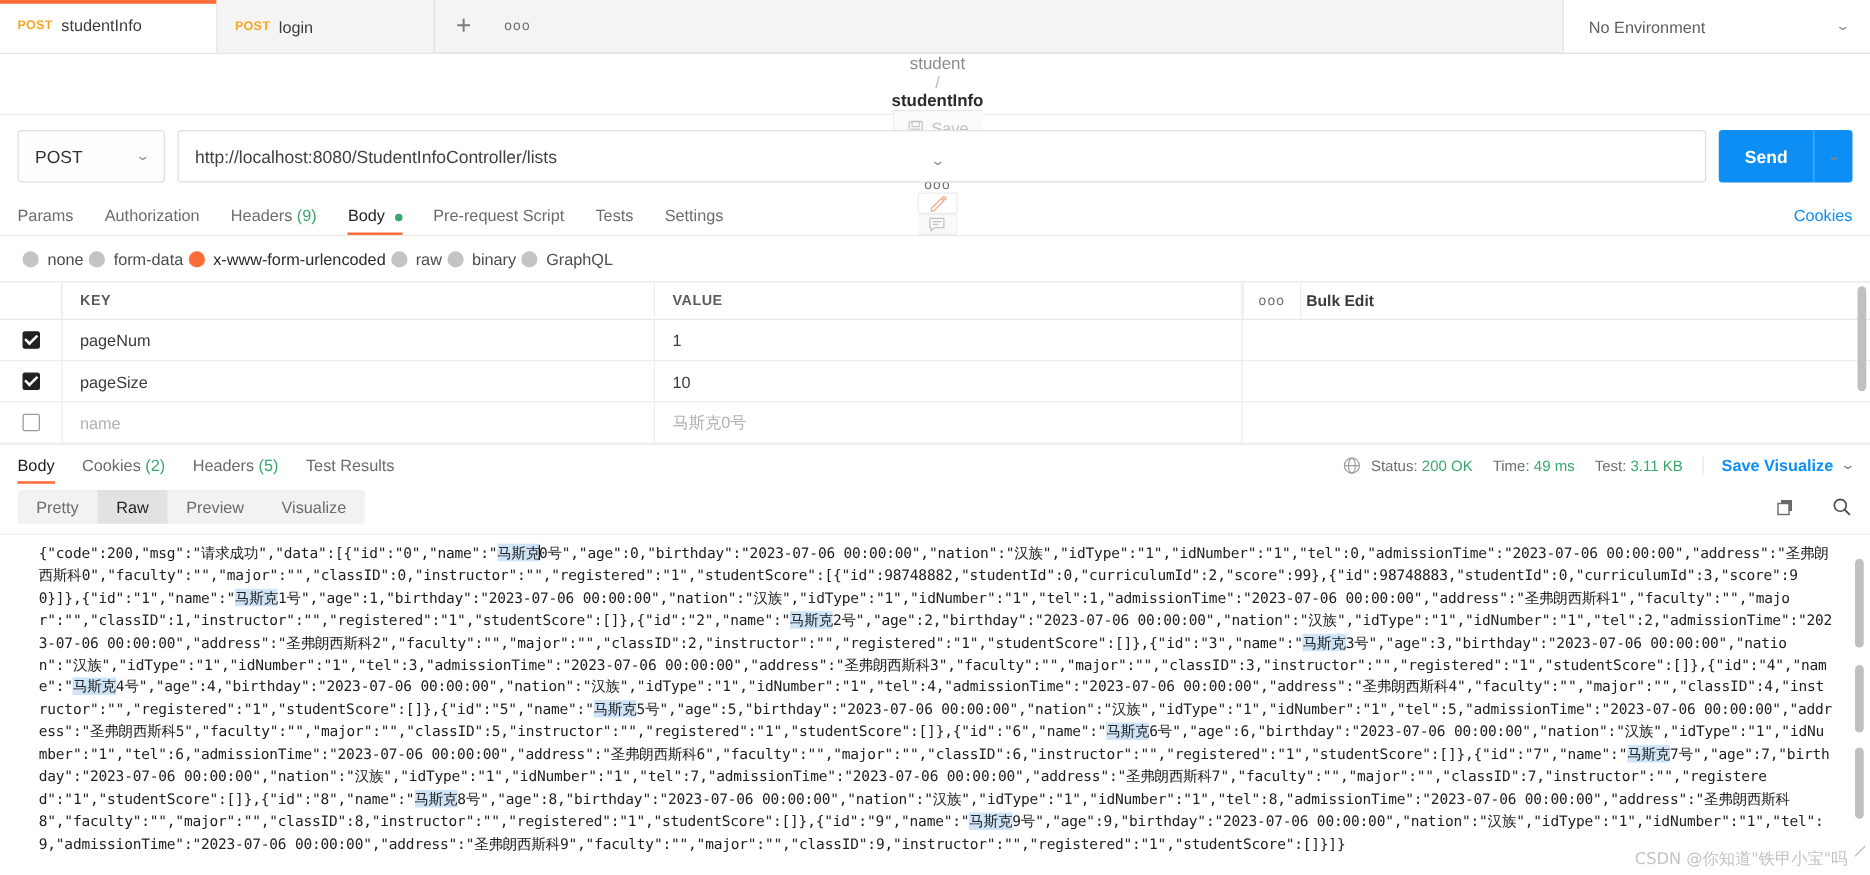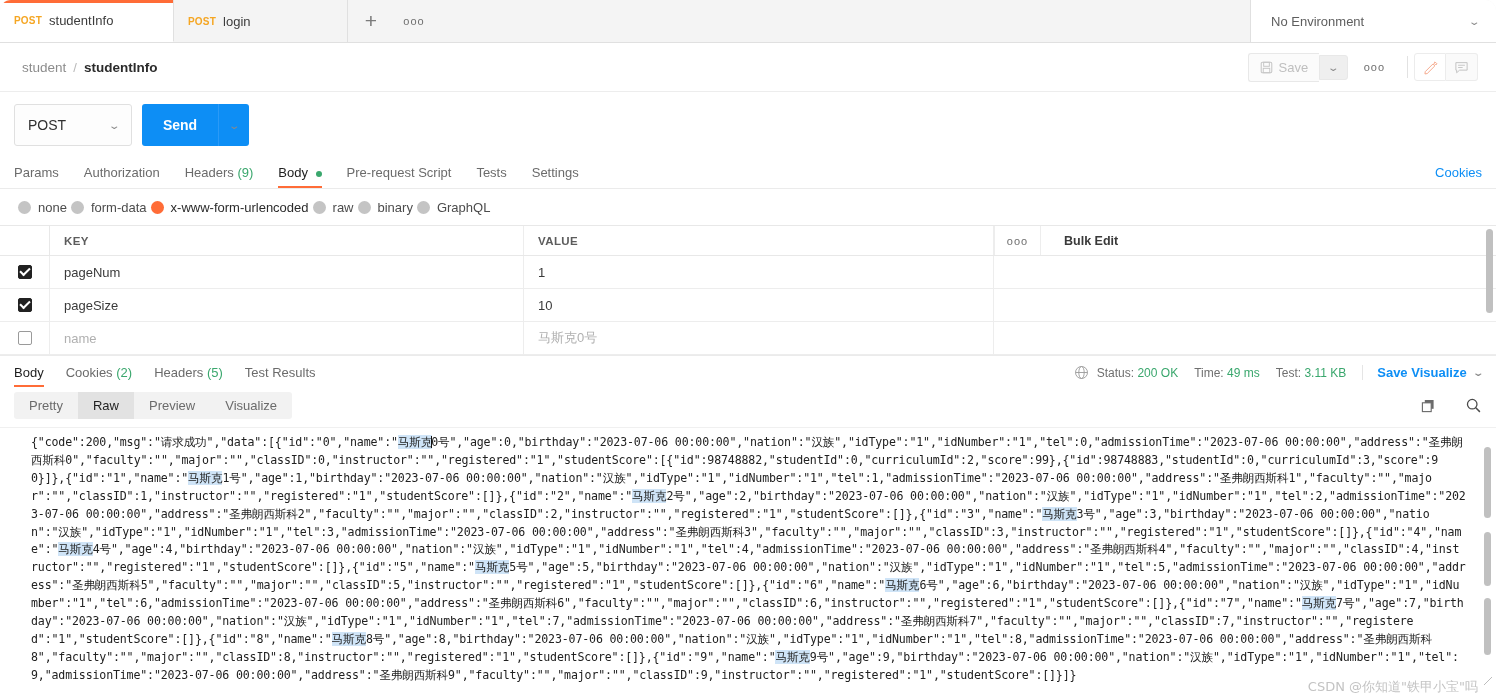--- a/index.html
+++ b/index.html
@@ -5,21 +5,21 @@
   * { box-sizing: border-box; }
   html, body {
     margin: 0; padding: 0;
     width: 1496px; height: 700px;
     overflow: hidden;
     background: #ffffff;
     font-family: "Liberation Sans", "DejaVu Sans", sans-serif;
     font-size: 13px;
     color: #2b2b2b;
   }
-  #app { width: 1496px; height: 700px; position: relative; overflow: hidden; border-radius: 11px; }
+  #app { width: 1496px; height: 700px; position: relative; overflow: hidden; }
 
   
   .tabstrip {
     height: 43px;
     display: flex;
     align-items: stretch;
     background: #f4f4f4;
     border-bottom: 1px solid #e0e0e0;
     position: relative;
   }
@@ -77,20 +77,21 @@
   }
   .chev { font-size: 10px; color: #8a8a8a; transform: scaleX(1.5); display:inline-block; }
 
   
   .crumbrow {
     height: 49px;
     display: flex; align-items: center;
     padding: 0 18px 0 22px;
     background: #ffffff;
     border-bottom: 1px solid #ededed;
+    flex-direction: column;
   }
   .crumb { color: #8c8c8c; font-size: 13.5px; }
   .crumb-sep { color: #b9b9b9; margin: 0 7px; }
   .crumb-cur { color: #2b2b2b; font-weight: bold; font-size: 13.5px; }
   .crumbrow .spacer { flex: 1; }
   .savebtn {
     display: flex; align-items: center; gap: 6px;
     padding: 6px 11px; border-radius: 3px 0 0 3px;
     color: #bfbfbf; font-size: 13px; background: #fbfbfb;
     border: 1px solid #e8e8e8; border-right: none; cursor: default;
@@ -182,21 +183,21 @@
   .cell-desc { flex: 1; display: flex; align-items: center; padding-left: 14px; }
   .kvrow.head .cell-key, .kvrow.head .cell-val, .kvrow.head .cell-desc {
     font-size: 11.5px; font-weight: bold; color: #5c5c5c; letter-spacing: .4px;
   }
   .kvrow.head .cell-chk { border-right: 1px solid #e8e8e8; }
   .cell-act { width: 46px; display:flex; align-items:center; justify-content:center;
     color:#6f6f6f; font-size: 11px; letter-spacing:1px; cursor:pointer;
     border-left: 1px solid #ededed; }
   .cell-bulk { width: 86px; display:flex; align-items:center; justify-content:flex-start;
     font-size: 12.5px; font-weight:bold; color:#3a3a3a; cursor:pointer;
-    border-left: 1px solid #ededed; padding-left: 23px; }
+    border-left: 1px solid #ededed; padding-left: 4px; }
   .chk {
     width: 14px; height: 14px; border-radius: 2px;
     border: 1px solid #9a9a9a; display:flex; align-items:center; justify-content:center;
     cursor:pointer; background:#fff;
   }
   .chk.on { background: #212121; border-color: #212121; }
   .chk.on::after {
     content:""; width: 4px; height: 8px; border: solid #fff;
     border-width: 0 2px 2px 0; transform: rotate(45deg) translate(-1px,-1px);
   }
@@ -324,20 +325,23 @@
         <line x1="5.5" y1="10" x2="11.5" y2="10" stroke="#c2c2c2" stroke-width="1.2"></line>
       </svg>
     </div>
   </div>
 
   <div class="urlrow">
     <div class="methodsel">
       <span>POST</span>
       <span class="chev">⌄</span>
     </div>
+    <div class="urlinput">
+      <span>http://localhost:8080/StudentInfoController/lists</span>
+    </div>
     <div class="sendwrap">
       <button class="sendbtn">Send</button>
       <div class="sendcaret">
         <span class="chev">⌄</span>
       </div>
     </div>
   </div>
 
   <div class="reqtabs">
     <div class="reqtab">

